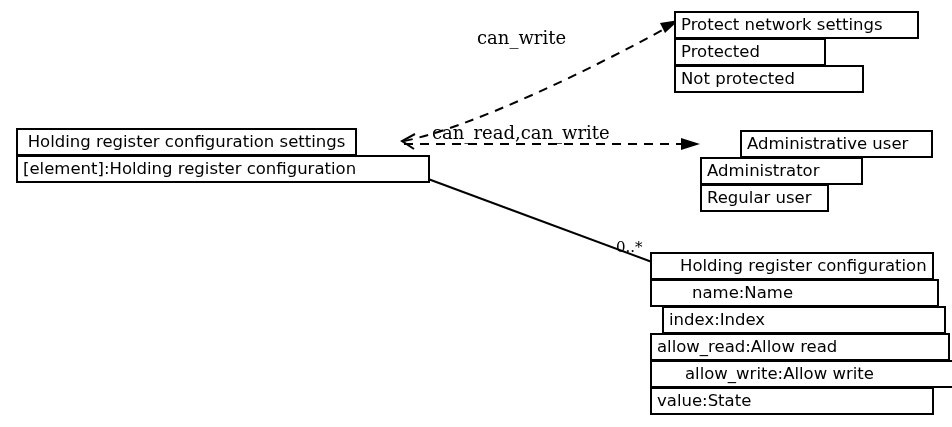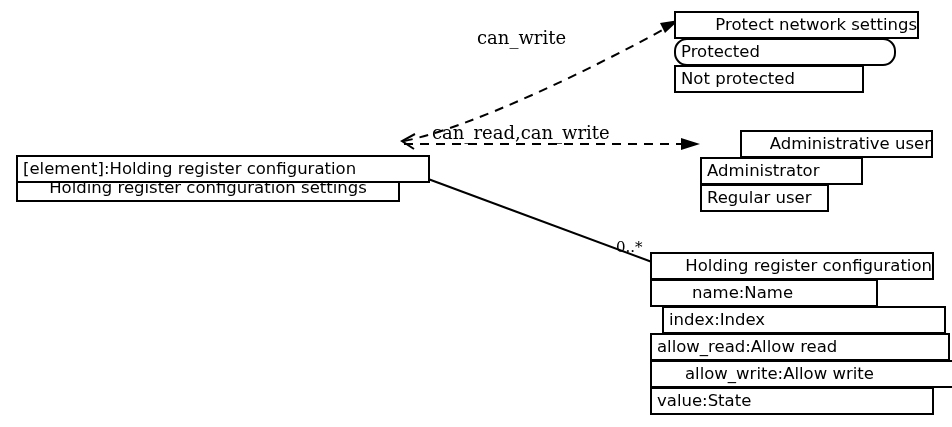--- a/index.html
+++ b/index.html
@@ -34,21 +34,21 @@
     overflow: hidden;
   }
   .uml-row.title {
     text-align: center;
   }
   .uml-row.attr {
     text-align: left;
     padding-left: 5px;
   }
   .uml-row.title.left-pad {
-    text-align: right;
+    text-align: left;
     padding-left: 5px;
   }
 
   
   .edge-label {
     position: absolute;
     font-family: "DejaVu Serif", serif;
     font-size: 18px;
     color: #000000;
     white-space: nowrap;
@@ -81,39 +81,39 @@
     <path d="M 404 144 L 688 144" fill="none" stroke="#000000" stroke-width="2" stroke-dasharray="9,7"></path>
     <polygon points="700,144 681,138 681,150" fill="#000000"></polygon>
 
     <polyline points="415,134 402,141 414,149" fill="none" stroke="#000000" stroke-width="2"></polyline>
 
     <line x1="412" y1="173" x2="652" y2="262" stroke="#000000" stroke-width="2"></line>
     <polygon points="400,168 413,167 420,178 407,180" fill="#000000"></polygon>
   </svg>
 
   <div class="uml-box">
-    <div class="uml-row title" style="left:16px; top:128px; width:384px;margin-top:46px;">Holding register configuration settings</div>
+    <div class="uml-row title" style="left:16px; top:128px; width:341px;">Holding register configuration settings</div>
     <div class="uml-row attr" style="left:16px; top:155px; width:414px;">[element]:Holding register configuration</div>
   </div>
 
   <div class="uml-box">
     <div class="uml-row title left-pad" style="left:674px; top:11px; width:245px;">Protect network settings</div>
-    <div class="uml-row attr" style="left:674px; top:38px; width:222px;border-radius:13px;">Protected</div>
+    <div class="uml-row attr" style="left:674px; top:38px; width:152px;">Protected</div>
     <div class="uml-row attr" style="left:674px; top:65px; width:190px;">Not protected</div>
   </div>
 
   <div class="uml-box">
     <div class="uml-row title left-pad" style="left:700px; top:130px; width:193px;margin-left:40px;">Administrative user</div>
     <div class="uml-row attr" style="left:700px; top:157px; width:163px;">Administrator</div>
     <div class="uml-row attr" style="left:700px; top:184px; width:129px;">Regular user</div>
   </div>
 
   <div class="uml-box">
     <div class="uml-row title left-pad" style="left:650px; top:252px; width:284px;padding-left:28px;">Holding register configuration</div>
-    <div class="uml-row attr" style="left:650px; top:279px; width:228px;padding-left:40px;">name:Name</div>
+    <div class="uml-row attr" style="left:650px; top:279px; width:289px;padding-left:40px;">name:Name</div>
     <div class="uml-row attr" style="left:650px; top:306px; width:284px;margin-left:12px;">index:Index</div>
     <div class="uml-row attr" style="left:650px; top:333px; width:300px;">allow_read:Allow read</div>
     <div class="uml-row attr" style="left:650px; top:360px; width:324px;padding-left:33px;">allow_write:Allow write</div>
     <div class="uml-row attr" style="left:650px; top:387px; width:284px;">value:State</div>
   </div>
 
   <div class="edge-label" style="left:477px; top:27px;">can_write</div>
 
   <div class="edge-label" style="left:432px; top:122px;">can_read,can_write</div>
 

